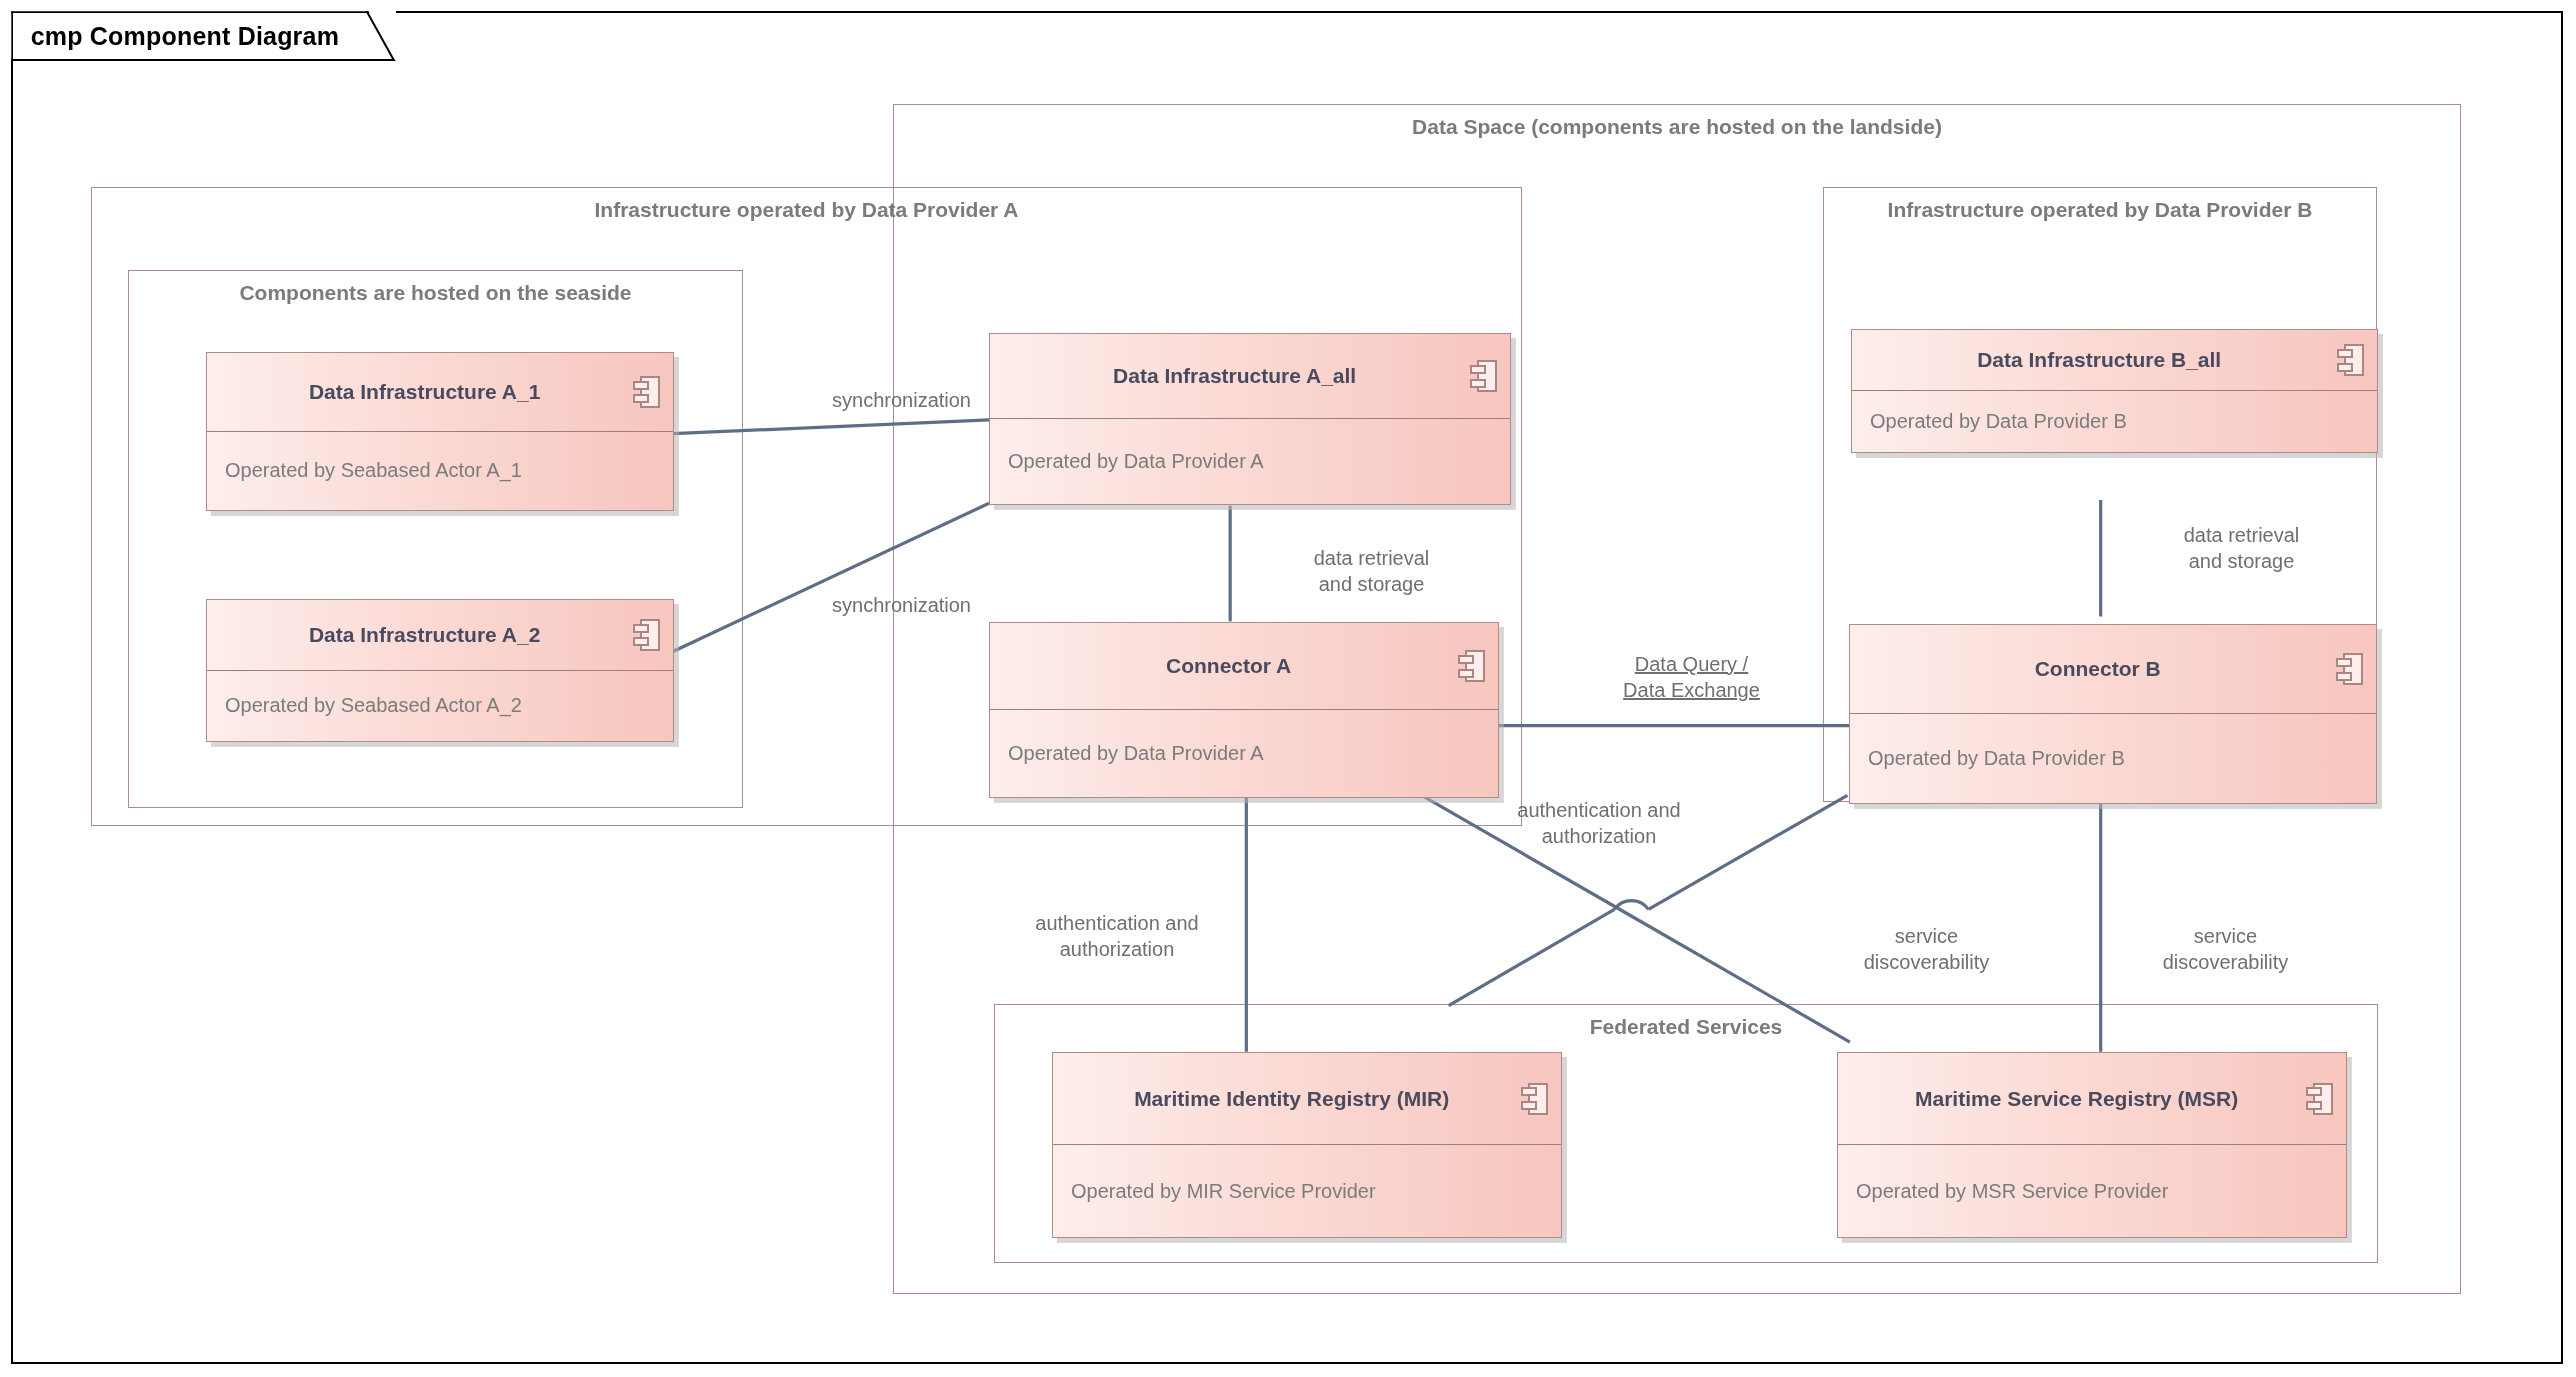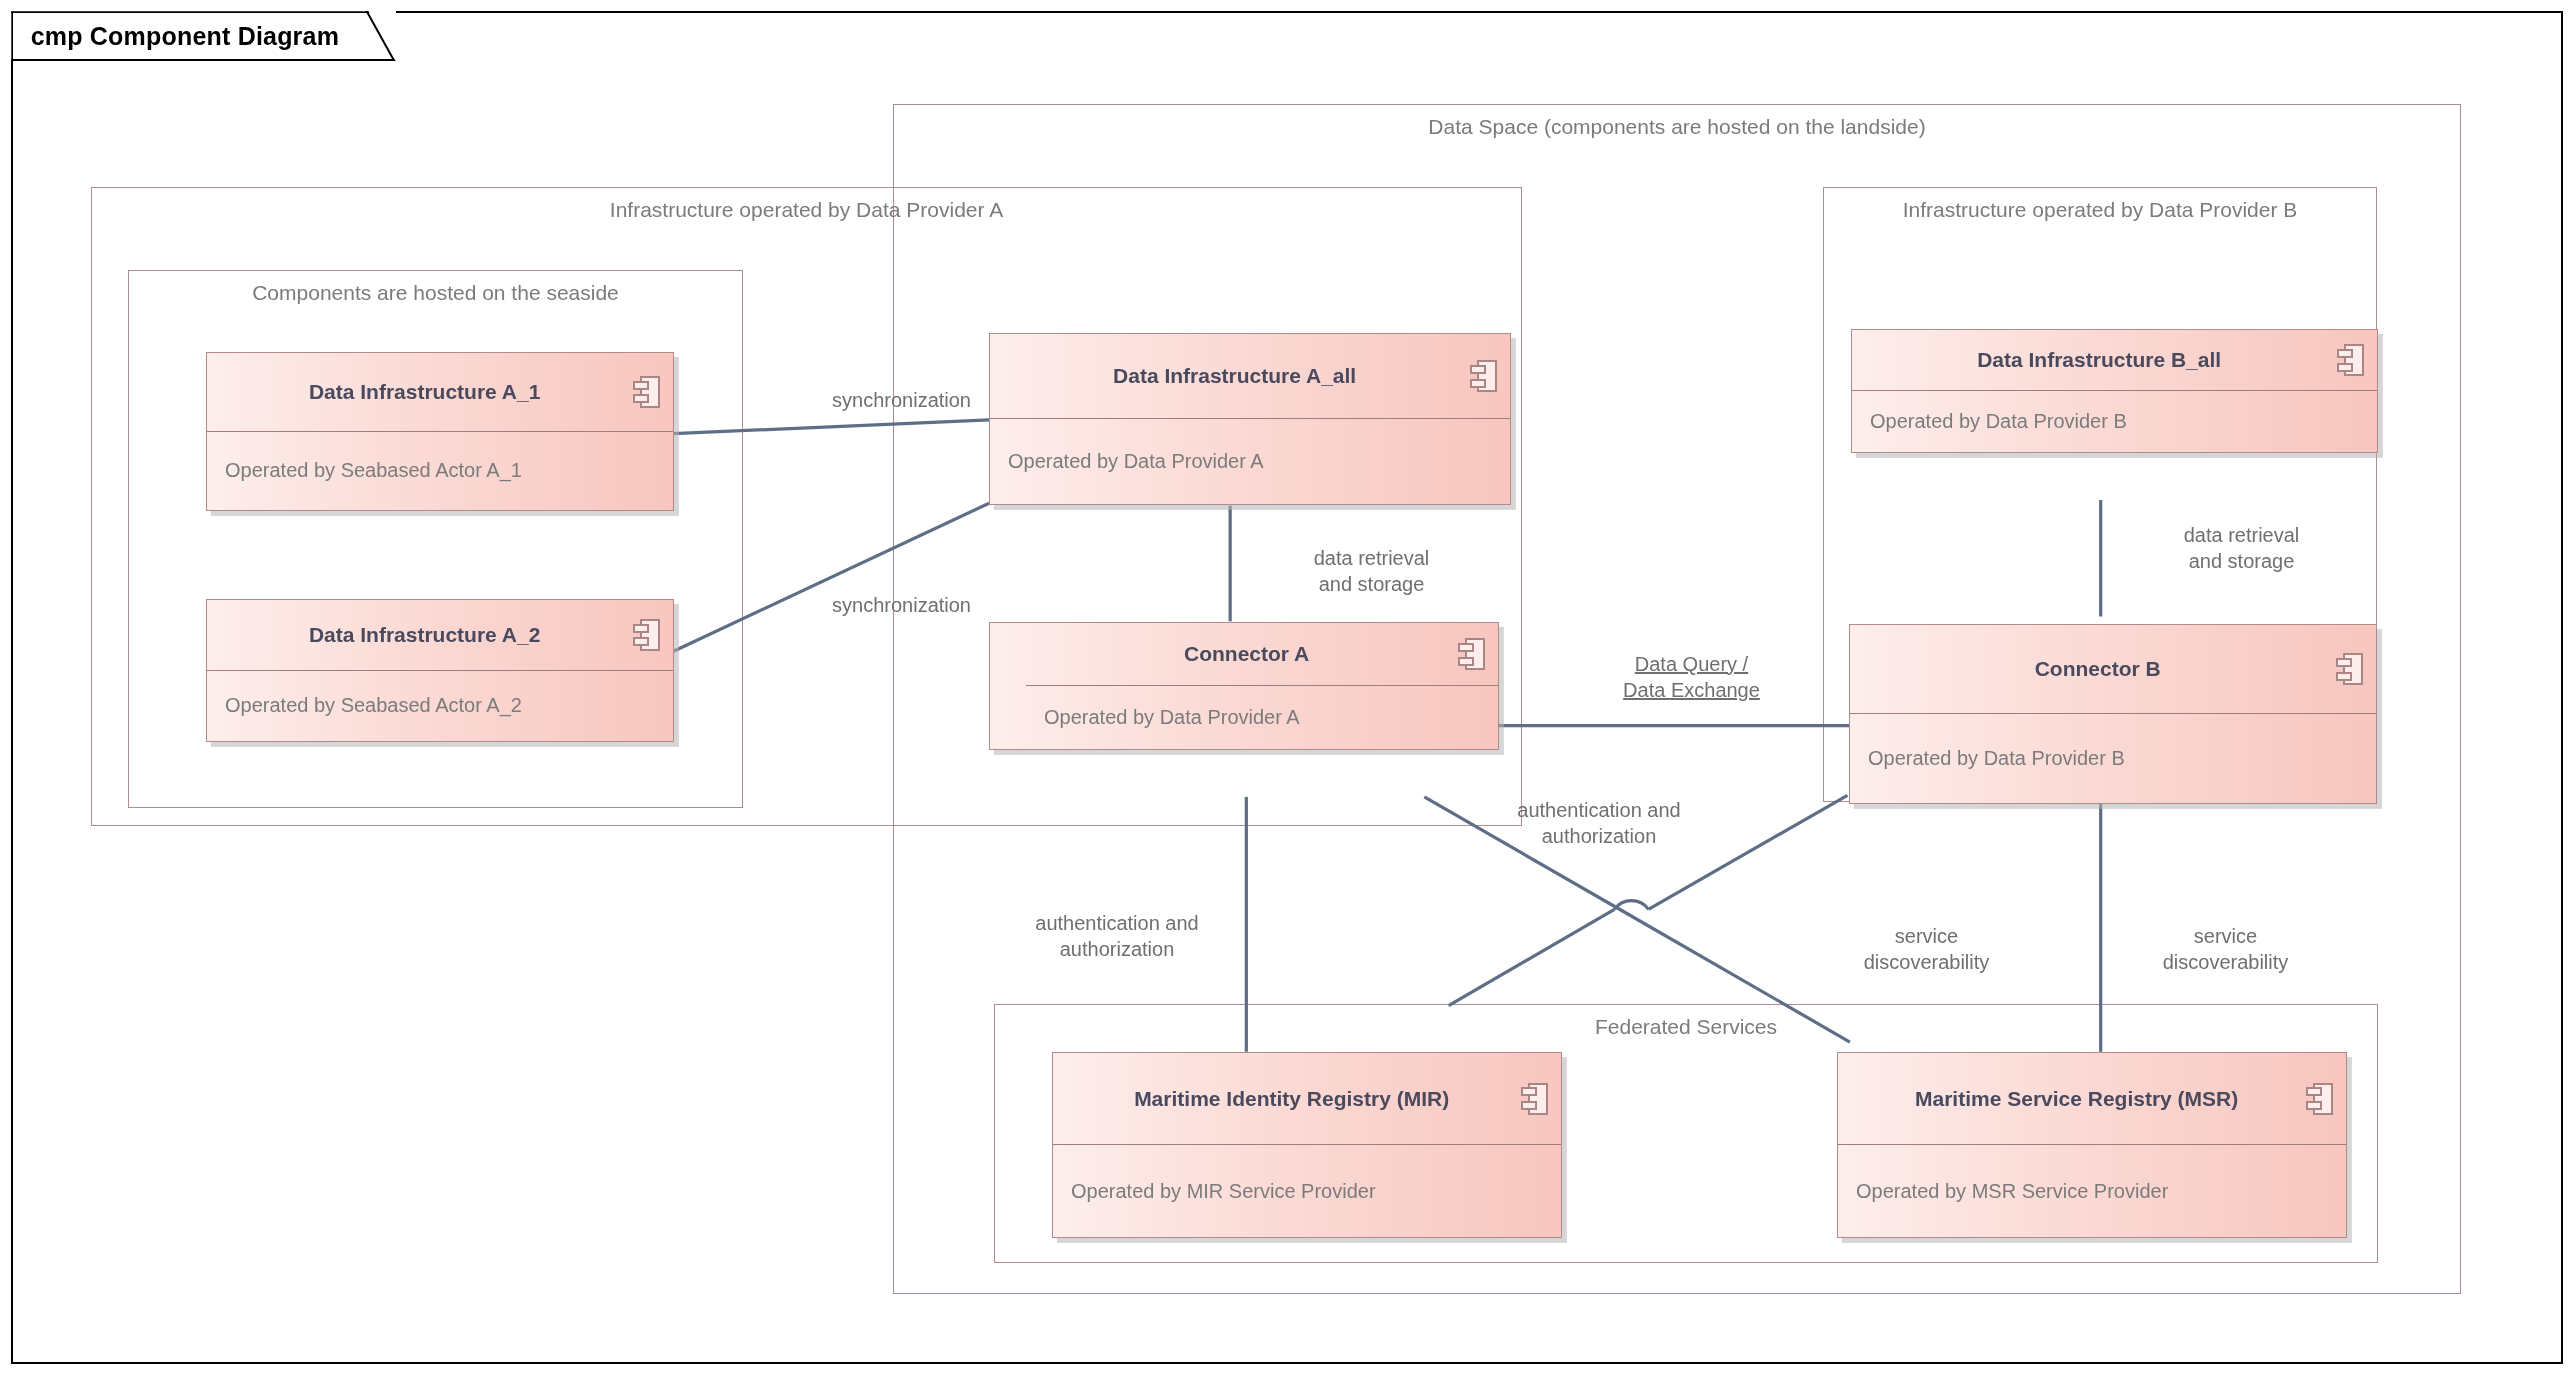--- a/index.html
+++ b/index.html
@@ -76,20 +76,21 @@
     background:transparent;
   }
   .container > .c-label{
     position:absolute;
     top:9.7px;
     left:0; right:0;
     text-align:center;
     color:#7b7b7b;
     font-size:21px;
     white-space:nowrap;
+    font-weight:bold;
   }
 
   
   .component{
     position:absolute;
     box-sizing:border-box;
     border:1.6px solid #b08b8b;
     background:linear-gradient(to right,#fdeeec 0%,#fbdad5 45%,#f7c6bf 100%);
     box-shadow:4.9px 4.9px 0 0 rgba(180,180,180,.55);
     z-index:20;
@@ -263,21 +264,21 @@
         <span class="ic-main"></span>
           <span class="ic-tab t1"></span>
           <span class="ic-tab t2"></span>
       </span>
     </div>
     <div class="cmp-body">
       <span class="cmp-sub">Operated by Data Provider A</span>
     </div>
   </div>
 
-  <div class="component" style="left:989px; top:622px; width:510px; height:128px;padding-left:36px;">
+  <div class="component" style="left:989px; top:622px; width:510px; height:176px;">
     <div class="cmp-head">
       <span class="cmp-title">Connector A</span>
       <span class="cmp-icon">
         <span class="ic-main"></span>
           <span class="ic-tab t1"></span>
           <span class="ic-tab t2"></span>
       </span>
     </div>
     <div class="cmp-body">
       <span class="cmp-sub">Operated by Data Provider A</span>

